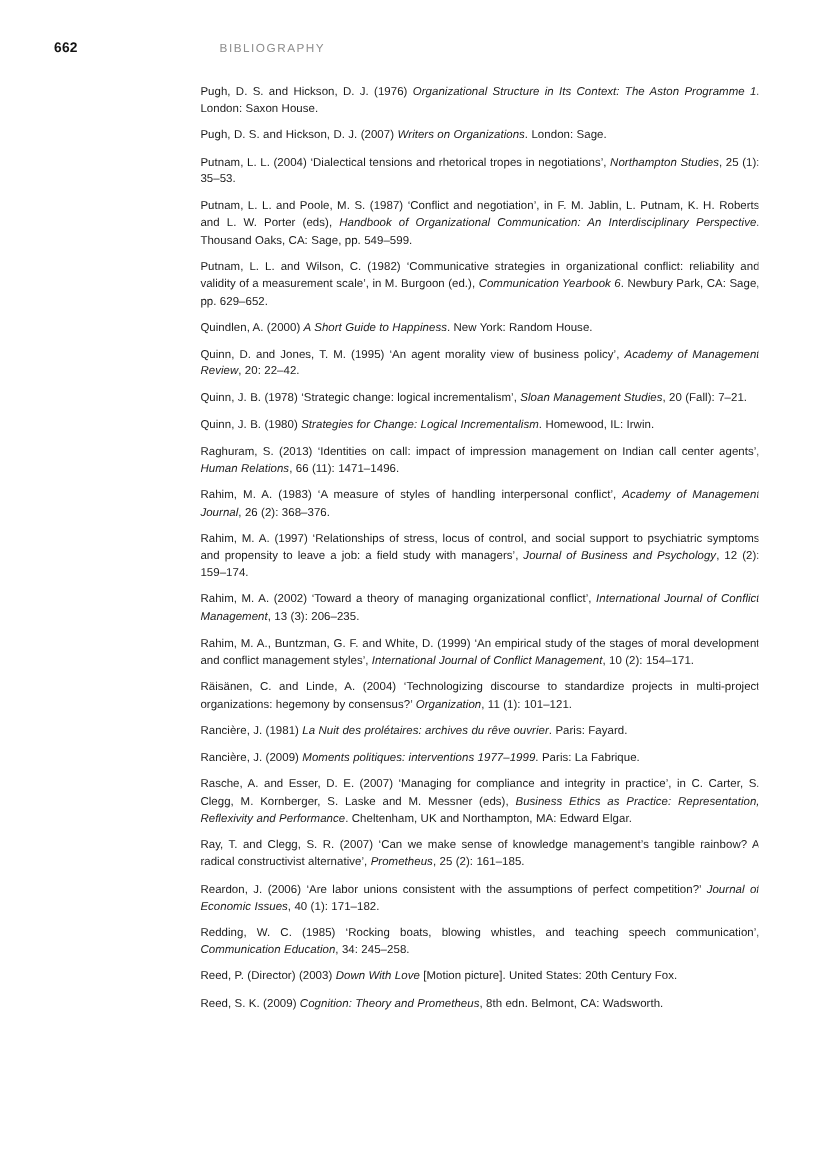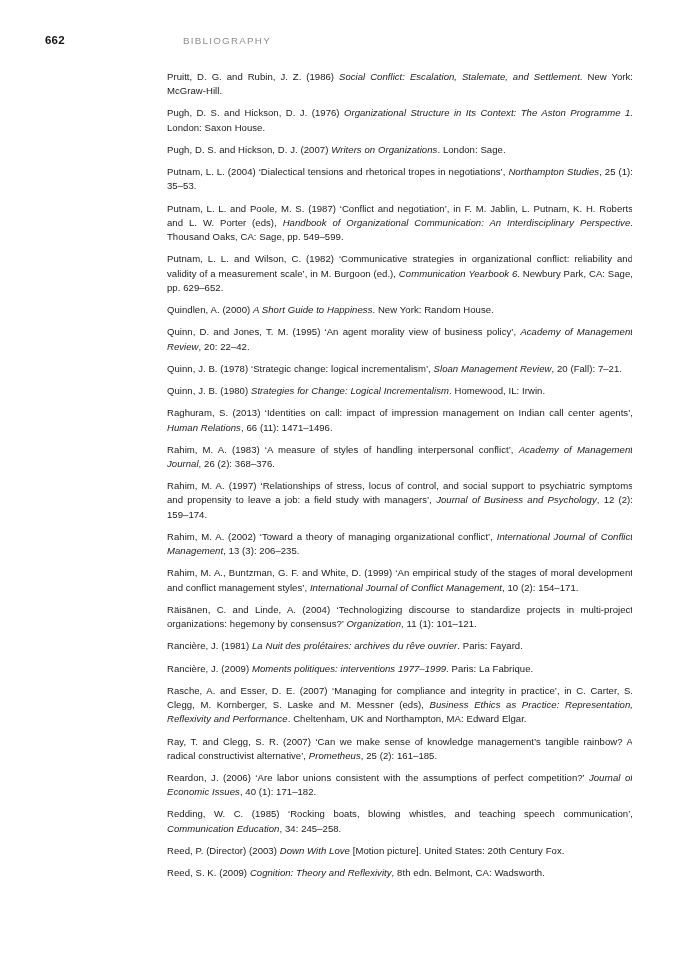--- a/index.html
+++ b/index.html
@@ -67,39 +67,38 @@
 <body>
 
 <div class="page">
 
   <div class="running-head">
     <span class="folio">662</span>
     <span class="head-title">BIBLIOGRAPHY</span>
   </div>
 
   <div class="refs">
-      <p class="ref">Pruitt, D. G. and Rubin, J. Z. (1986) <i>Social Conflict: Escalation, Stalemate, and Settlement</i>. New York: McGraw-Hill.</p>
       <p class="ref">Pugh, D. S. and Hickson, D. J. (1976) <i>Organizational Structure in Its Context: The Aston Programme 1</i>. London: Saxon House.</p>
       <p class="ref">Pugh, D. S. and Hickson, D. J. (2007) <i>Writers on Organizations</i>. London: Sage.</p>
       <p class="ref">Putnam, L. L. (2004) ‘Dialectical tensions and rhetorical tropes in negotiations’, <i>Northampton Studies</i>, 25 (1): 35–53.</p>
       <p class="ref">Putnam, L. L. and Poole, M. S. (1987) ‘Conflict and negotiation’, in F. M. Jablin, L. Putnam, K. H. Roberts and L. W. Porter (eds), <i>Handbook of Organizational Communication: An Interdisciplinary Perspective</i>. Thousand Oaks, CA: Sage, pp. 549–599.</p>
       <p class="ref">Putnam, L. L. and Wilson, C. (1982) ‘Communicative strategies in organizational conflict: reliability and validity of a measurement scale’, in M. Burgoon (ed.), <i>Communication Yearbook 6</i>. Newbury Park, CA: Sage, pp. 629–652.</p>
       <p class="ref">Quindlen, A. (2000) <i>A Short Guide to Happiness</i>. New York: Random House.</p>
       <p class="ref">Quinn, D. and Jones, T. M. (1995) ‘An agent morality view of business policy’, <i>Academy of Management Review</i>, 20: 22–42.</p>
-      <p class="ref">Quinn, J. B. (1978) ‘Strategic change: logical incrementalism’, <i>Sloan Management Review</i>, 20 (Fall): 7–21.</p>
+      <p class="ref">Quinn, J. B. (1978) ‘Strategic change: logical incrementalism’, <i>Sloan Management Studies</i>, 20 (Fall): 7–21.</p>
       <p class="ref">Quinn, J. B. (1980) <i>Strategies for Change: Logical Incrementalism</i>. Homewood, IL: Irwin.</p>
       <p class="ref">Raghuram, S. (2013) ‘Identities on call: impact of impression management on Indian call center agents’, <i>Human Relations</i>, 66 (11): 1471–1496.</p>
       <p class="ref">Rahim, M. A. (1983) ‘A measure of styles of handling interpersonal conflict’, <i>Academy of Management Journal</i>, 26 (2): 368–376.</p>
       <p class="ref">Rahim, M. A. (1997) ‘Relationships of stress, locus of control, and social support to psychiatric symptoms and propensity to leave a job: a field study with managers’, <i>Journal of Business and Psychology</i>, 12 (2): 159–174.</p>
       <p class="ref">Rahim, M. A. (2002) ‘Toward a theory of managing organizational conflict’, <i>International Journal of Conflict Management</i>, 13 (3): 206–235.</p>
       <p class="ref">Rahim, M. A., Buntzman, G. F. and White, D. (1999) ‘An empirical study of the stages of moral development and conflict management styles’, <i>International Journal of Conflict Management</i>, 10 (2): 154–171.</p>
       <p class="ref">Räisänen, C. and Linde, A. (2004) ‘Technologizing discourse to standardize projects in multi-project organizations: hegemony by consensus?’ <i>Organization</i>, 11 (1): 101–121.</p>
       <p class="ref">Rancière, J. (1981) <i>La Nuit des prolétaires: archives du rêve ouvrier</i>. Paris: Fayard.</p>
       <p class="ref">Rancière, J. (2009) <i>Moments politiques: interventions 1977–1999</i>. Paris: La Fabrique.</p>
       <p class="ref">Rasche, A. and Esser, D. E. (2007) ‘Managing for compliance and integrity in practice’, in C. Carter, S. Clegg, M. Kornberger, S. Laske and M. Messner (eds), <i>Business Ethics as Practice: Representation, Reflexivity and Performance</i>. Cheltenham, UK and Northampton, MA: Edward Elgar.</p>
       <p class="ref">Ray, T. and Clegg, S. R. (2007) ‘Can we make sense of knowledge management’s tangible rainbow? A radical constructivist alternative’, <i>Prometheus</i>, 25 (2): 161–185.</p>
       <p class="ref">Reardon, J. (2006) ‘Are labor unions consistent with the assumptions of perfect competition?’ <i>Journal of Economic Issues</i>, 40 (1): 171–182.</p>
       <p class="ref">Redding, W. C. (1985) ‘Rocking boats, blowing whistles, and teaching speech communication’, <i>Communication Education</i>, 34: 245–258.</p>
       <p class="ref">Reed, P. (Director) (2003) <i>Down With Love</i> [Motion picture]. United States: 20th Century Fox.</p>
-      <p class="ref">Reed, S. K. (2009) <i>Cognition: Theory and Reflexivity</i>, 8th edn. Belmont, CA: Wadsworth.</p>
+      <p class="ref">Reed, S. K. (2009) <i>Cognition: Theory and Prometheus</i>, 8th edn. Belmont, CA: Wadsworth.</p>
     </div>
 
 </div>
 
 </body></html>

